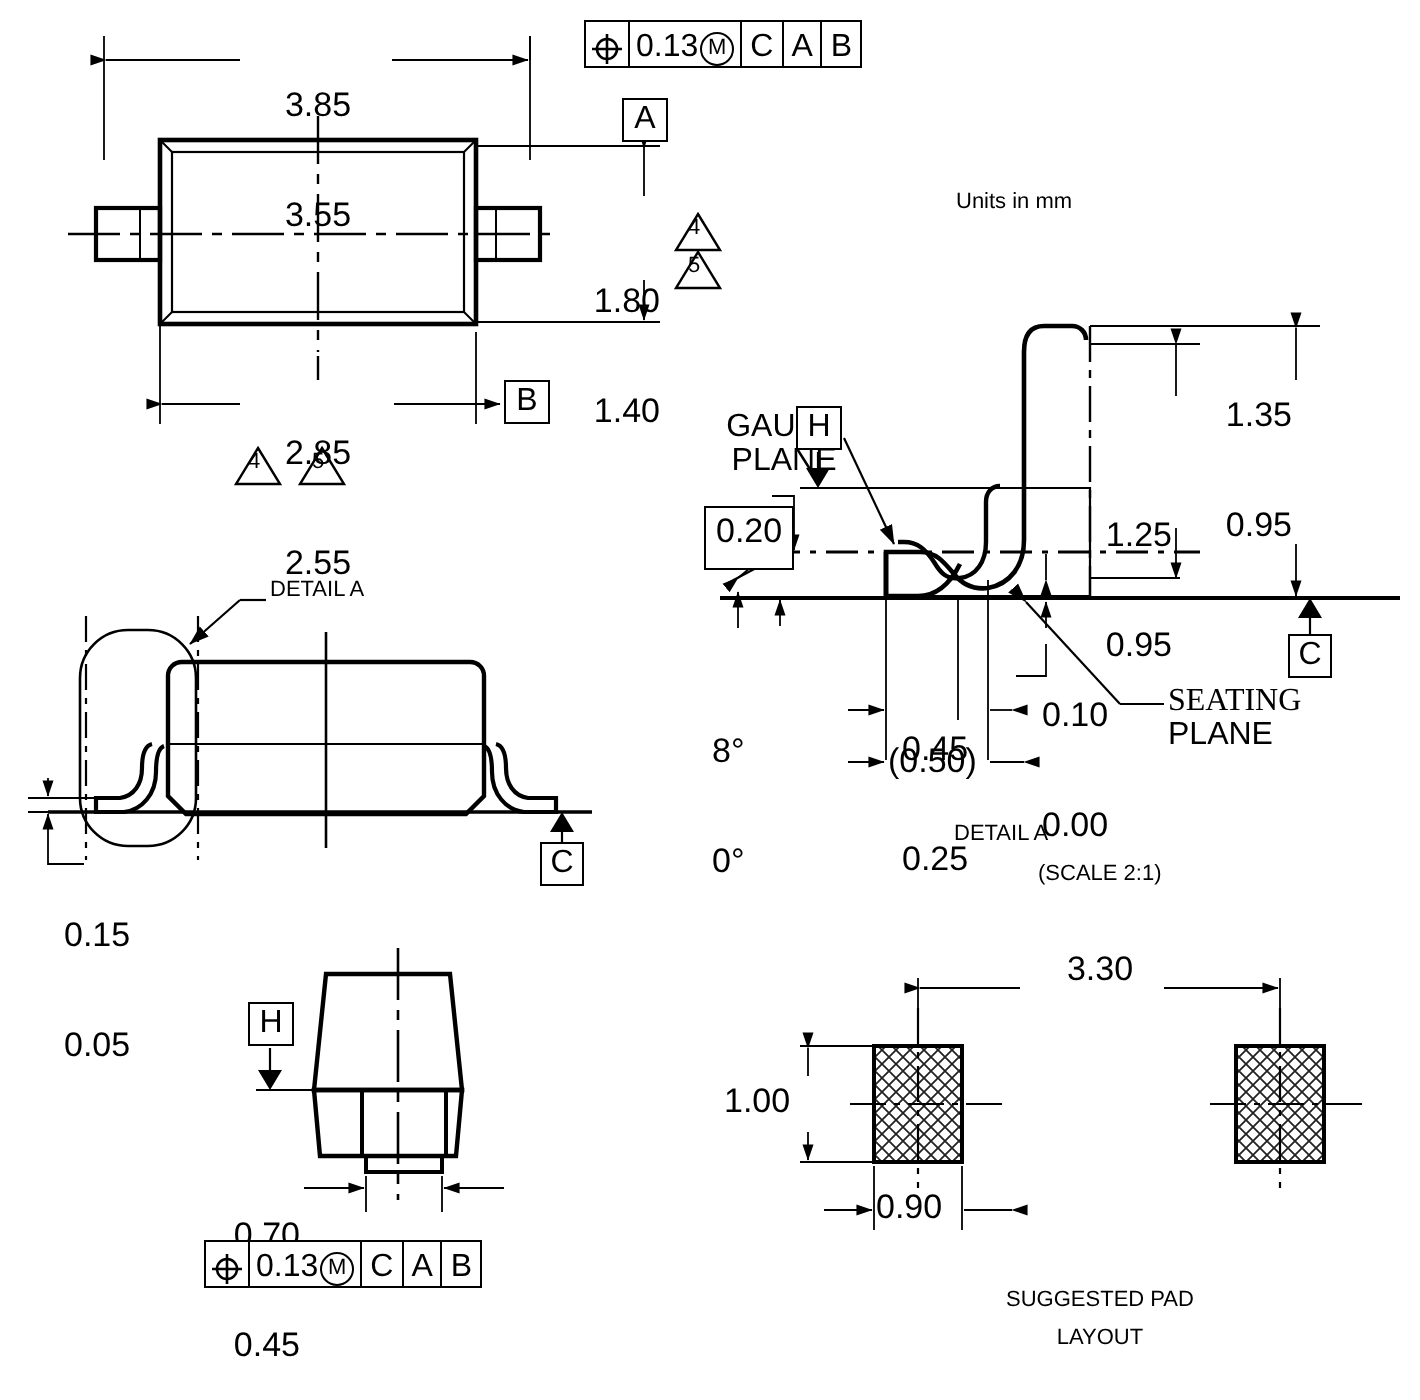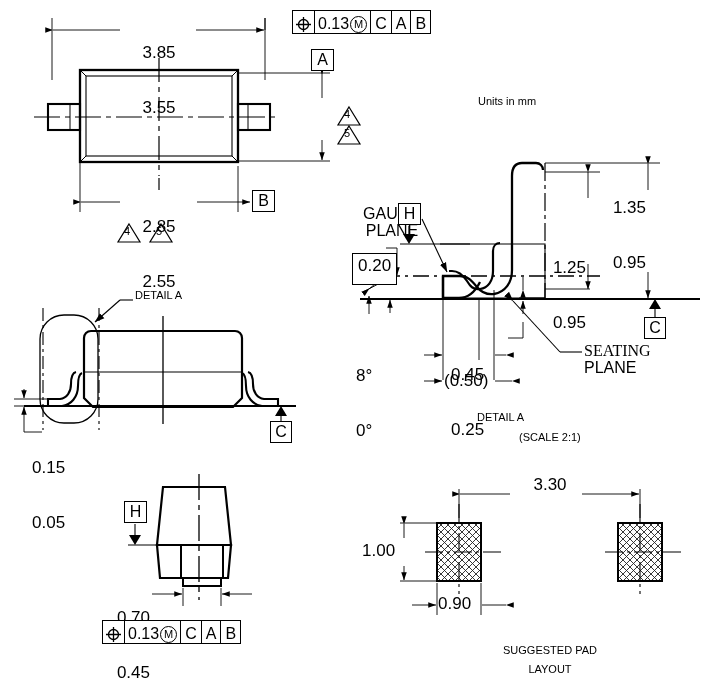--- a/index.html
+++ b/index.html
@@ -342,20 +342,24 @@
   <div class="stack ctr" style="left:128px; top:8px; width:62px;">
     <div>3.85</div>
     <div>3.55</div>
   </div>
 
   <div class="stack ctr" style="left:128px; top:182px; width:62px;">
     <div>2.85</div>
     <div>2.55</div>
   </div>
 
+  <div class="stack rt" style="left:288px; top:106px; width:42px;">
+    <div>1.80</div>
+    <div>1.40</div>
+  </div>
 
   <svg class="tri-note" style="left:336px; top:105px;" viewBox="0 0 26 22">
     <path d="M13,2 L24,20 L2,20 Z" fill="none" stroke="#000" stroke-width="1.2"></path>
   </svg>
   <div class="txt" style="left:344px; top:109px; font-size:11px;">4</div>
 
   <svg class="tri-note" style="left:336px; top:124px;" viewBox="0 0 26 22">
     <path d="M13,2 L24,20 L2,20 Z" fill="none" stroke="#000" stroke-width="1.2"></path>
   </svg>
   <div class="txt" style="left:344px; top:128px; font-size:11px;">5</div>
@@ -432,20 +436,24 @@
   <div class="stack rt" style="left:604px; top:163px; width:42px;">
     <div>1.35</div>
     <div>0.95</div>
   </div>
 
   <div class="stack rt" style="left:544px; top:223px; width:42px;">
     <div>1.25</div>
     <div>0.95</div>
   </div>
 
+  <div class="stack" style="left:521px; top:313px;">
+    <div>0.10</div>
+    <div>0.00</div>
+  </div>
 
   <div class="stack" style="left:451px; top:330px;">
     <div>0.45</div>
     <div>0.25</div>
   </div>
 
   <div class="txt dim" style="left:444px; top:372px;">(0.50)</div>
 
   <div class="stack" style="left:356px; top:331px;">
     <div>8°</div>

